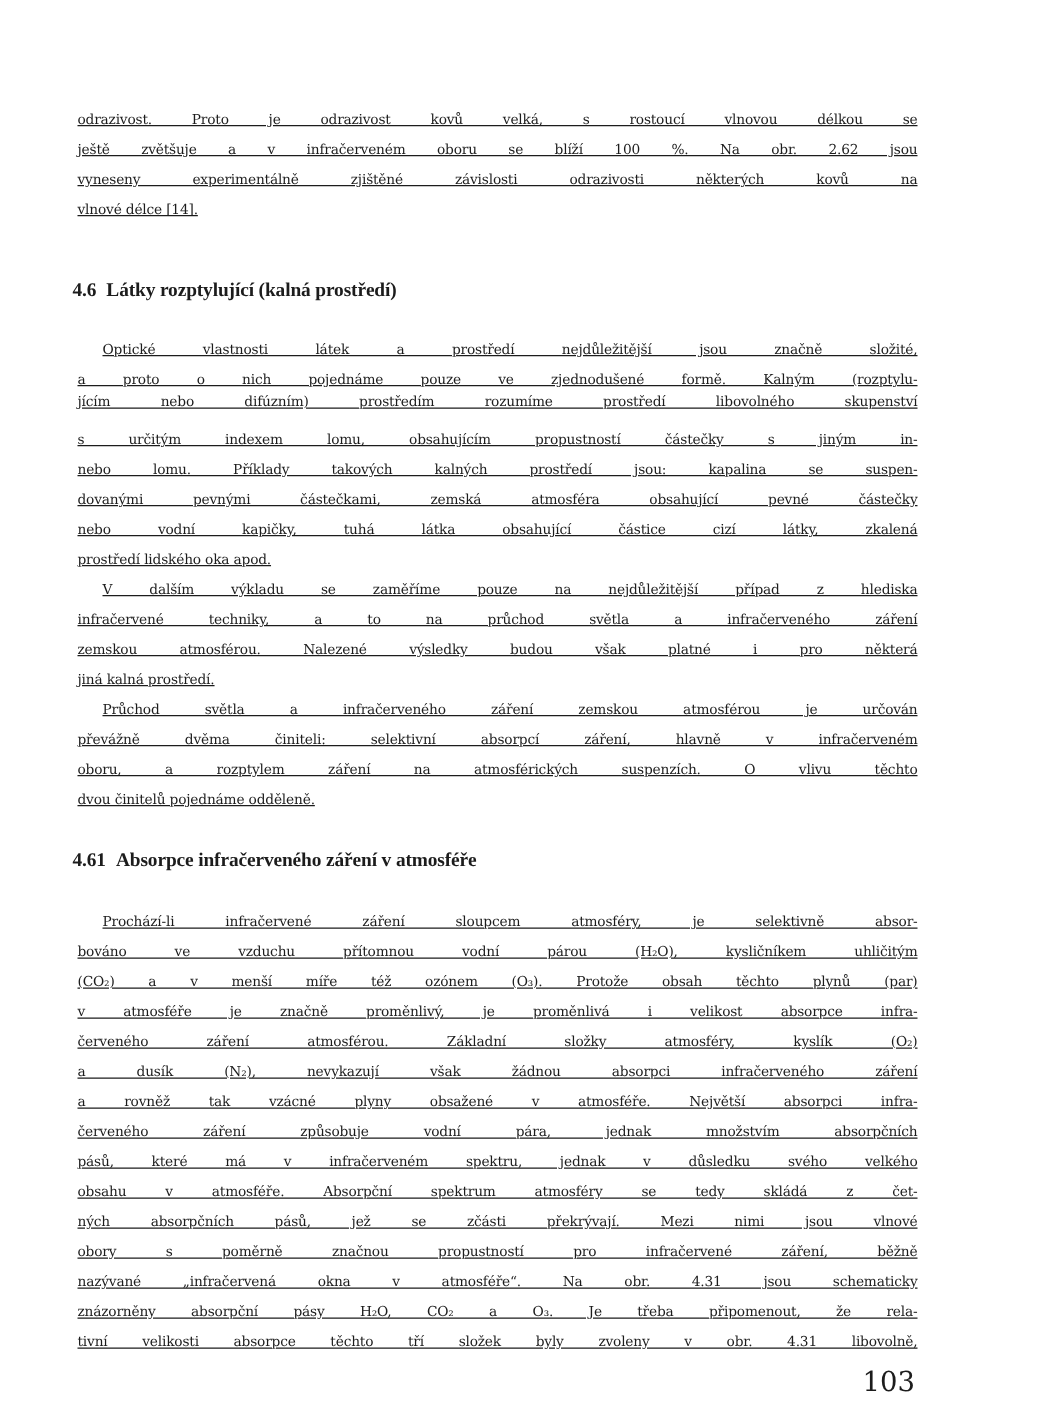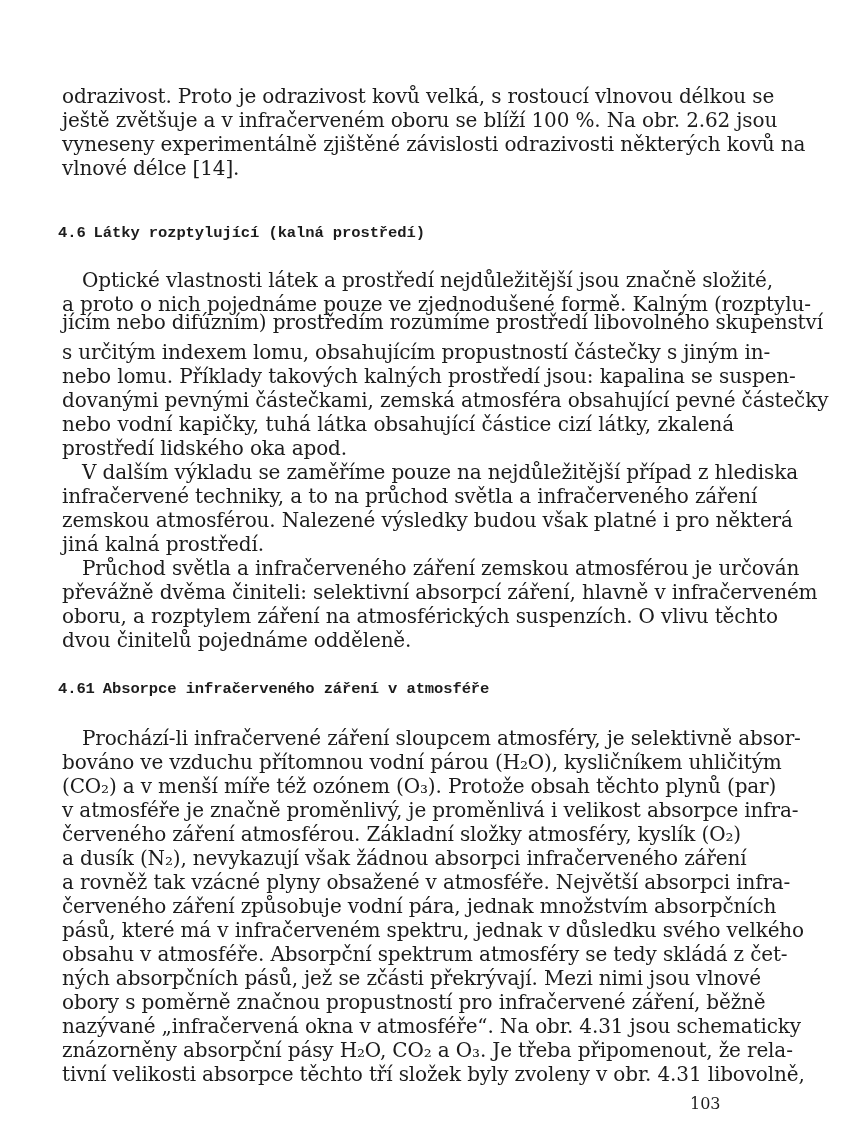--- a/index.html
+++ b/index.html
@@ -18,52 +18,53 @@
     .page {
       position: absolute;
       left: 62px;
       top: 84px;
       width: 672px;
     }
     .line {
       position: absolute;
       left: 0;
       width: 672px;
-      font-size: 20px;
+      font-size: 11px;
       line-height: 24px;
       white-space: nowrap;
       text-align: justify;
       text-align-last: justify;
       letter-spacing: -0.15px;
+      text-decoration: underline;
     }
     .line.last {
       text-align-last: left;
     }
     .line.indent {
       left: 20px;
       width: 652px;
     }
     .heading {
       position: absolute;
       left: -4px;
-      font-family: Liberation Mono, monospace;
+      font-family: Liberation Serif, serif;
       font-weight: bold;
       font-size: 15.5px;
       line-height: 22px;
       white-space: nowrap;
       letter-spacing: -0.1px;
     }
     .heading .num {
       margin-right: 8px;
     }
     .page-number {
       position: absolute;
       left: 690px;
       top: 1094px;
-      font-size: 16px;
+      font-size: 22px;
       font-family: "DejaVu Serif", "Liberation Serif", serif;
     }
   </style>
 </head>
 <body>
 
 <div class="page">
 
   <div>
     <div class="line" style="top:0px">odrazivost. Proto je odrazivost kovů velká, s rostoucí vlnovou délkou se</div>

